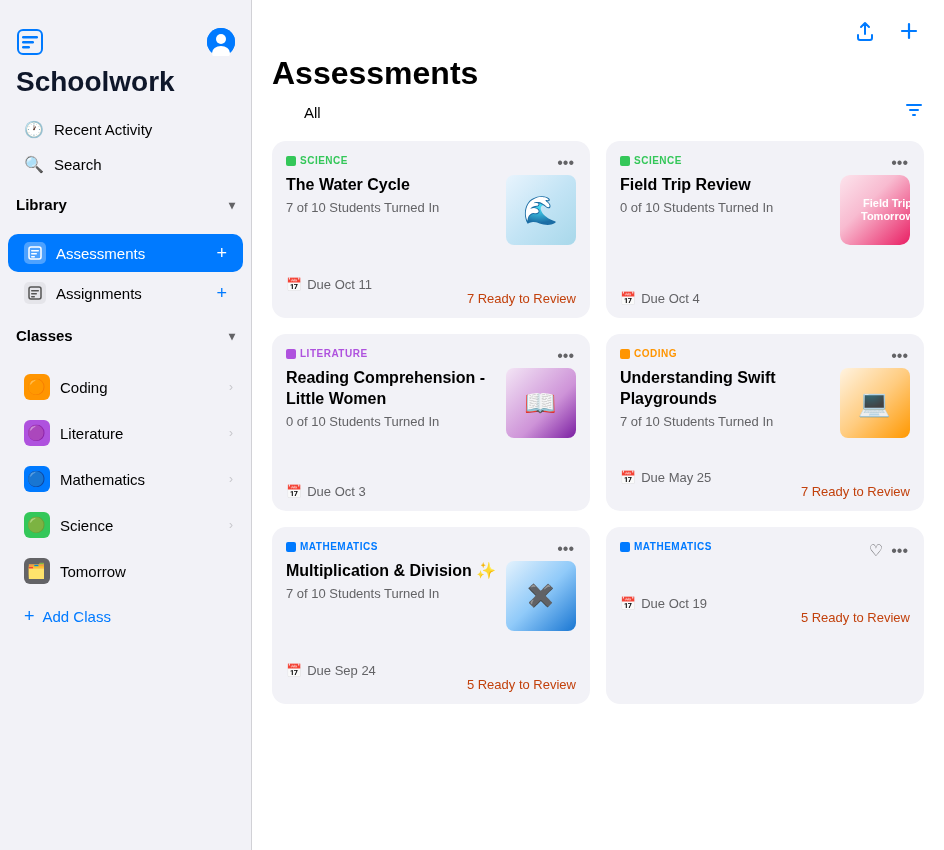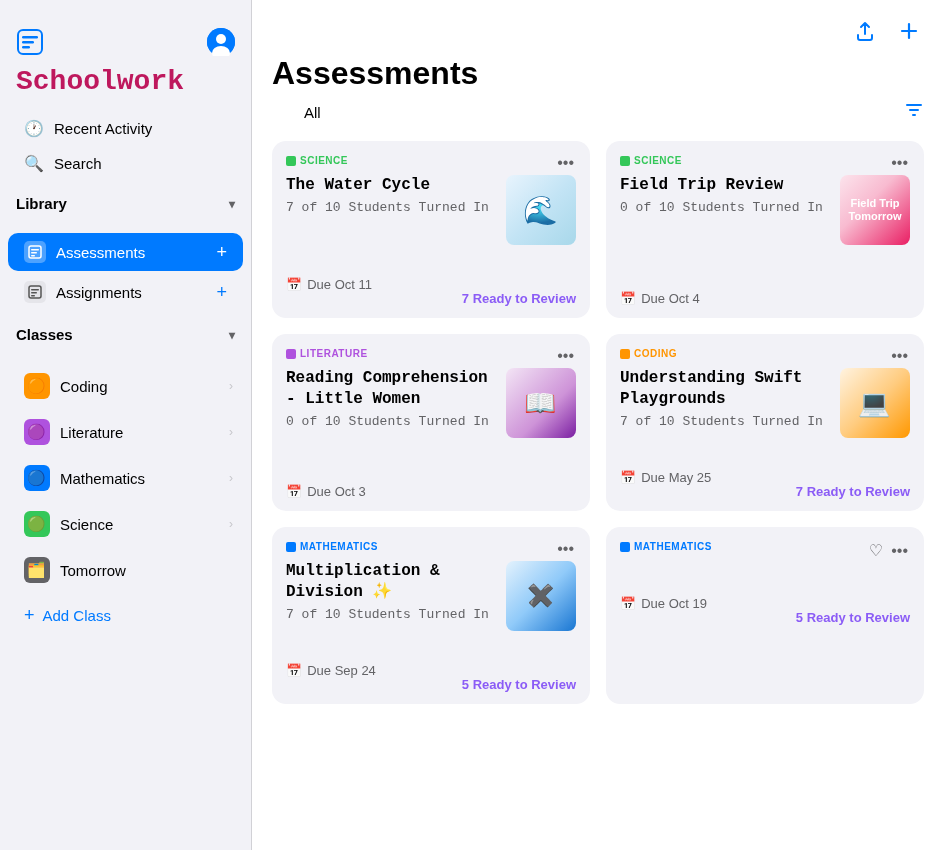--- a/index.html
+++ b/index.html
@@ -47,23 +47,22 @@
       align-items: center;
       justify-content: center;
       color: white;
       font-size: 13px;
       cursor: pointer;
     }
 
     .sidebar-title {
       font-size: 28px;
       font-weight: 700;
-      color: #be185d;
+      color: #0f172a;
       padding: 6px 16px 14px 16px;
-      font-family: Liberation Mono, monospace;
     }
 
     .sidebar-nav-item {
       display: flex;
       align-items: center;
       gap: 10px;
       padding: 8px 16px;
       cursor: pointer;
       border-radius: 8px;
       margin: 0 8px;
@@ -301,21 +300,20 @@
     .card-body {
       display: flex;
       align-items: flex-start;
       justify-content: space-between;
       flex: 1;
     }
 
     .card-info {
       flex: 1;
       padding-right: 4px;
-      font-family: Liberation Mono, monospace;
     }
 
     .card-title {
       font-size: 16px;
       font-weight: 600;
       color: #000;
       line-height: 1.3;
       margin-bottom: 4px;
     }
 
@@ -346,22 +344,22 @@
       align-items: center;
       gap: 5px;
       font-size: 13px;
       color: #636366;
     }
 
     .card-due-icon { font-size: 13px; }
 
     .card-review {
       font-size: 13px;
-      font-weight: 700;
-      color: #8b5cf6;
+      font-weight: 400;
+      color: #c2410c;
       margin-top: 28px;
     }
 
     .card-heart {
       font-size: 16px;
       color: #636366;
       cursor: pointer;
     }
 
     
@@ -374,27 +372,28 @@
       justify-content: center;
       font-size: 28px;
     }
 
     .thumb-field-trip {
       background: linear-gradient(135deg, #fce4ec 0%, #f8bbd0 40%, #e91e63 100%);
       width: 100%;
       height: 100%;
       display: flex;
       flex-direction: column;
-      align-items: center;
+      align-items: flex-start;
       justify-content: center;
       font-size: 10px;
       color: white;
       font-weight: 700;
       text-align: center;
       padding: 21px;
+      border-radius: 10px;
     }
 
     .thumb-reading {
       background: linear-gradient(135deg, #f3e5f5 0%, #ce93d8 60%, #7b1fa2 100%);
       width: 100%;
       height: 100%;
       display: flex;
       align-items: center;
       justify-content: center;
       font-size: 26px;

